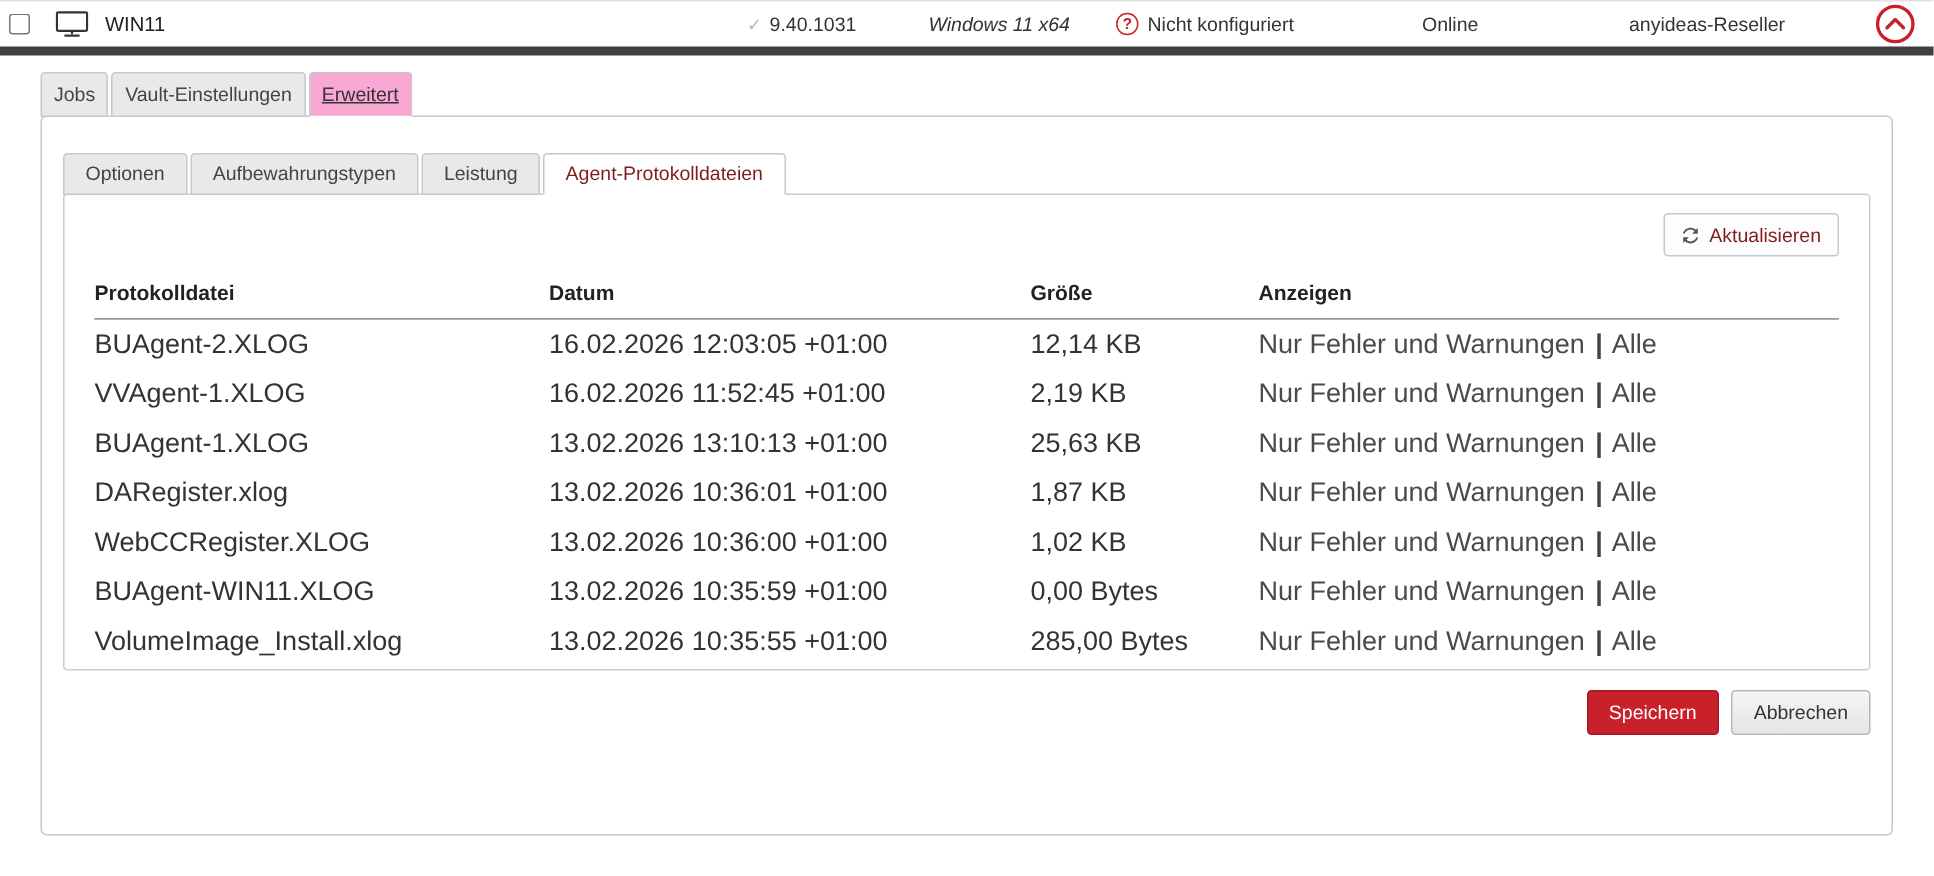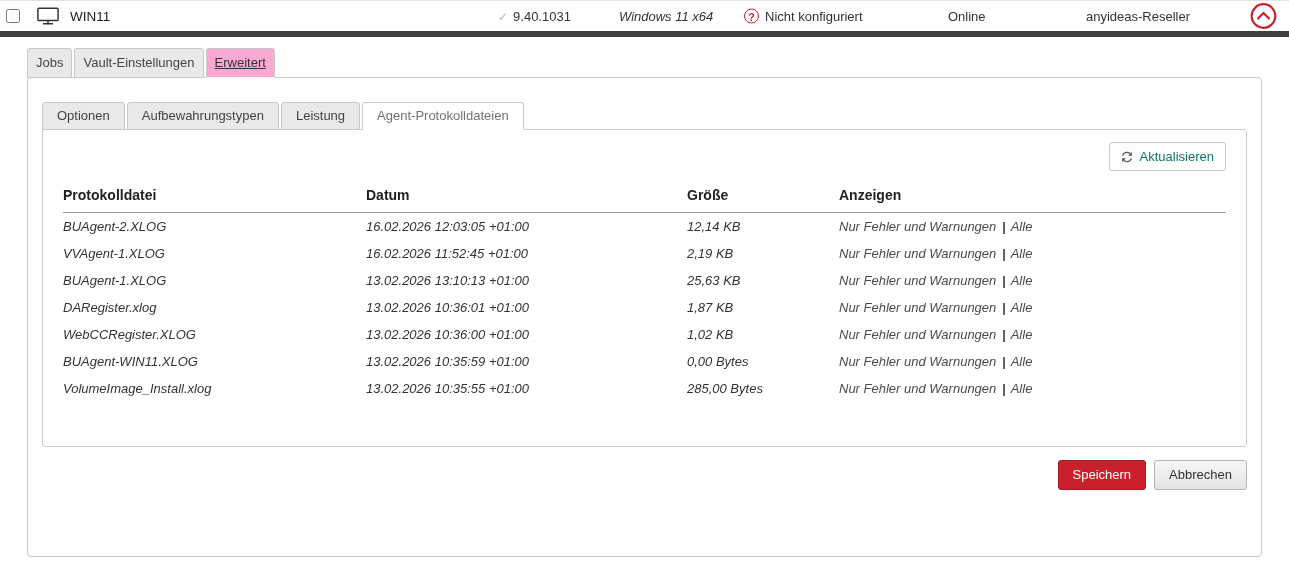--- a/index.html
+++ b/index.html
@@ -30,34 +30,34 @@
   .tab { padding: 7px 8px; background: #e9e9e9; border: 1px solid #c8c8c8; border-radius: 3px 3px 0 0;
          margin-bottom: -1px; color: #444; cursor: pointer; line-height: 14px; }
   .tab.active { background: #f9a8d4; border-bottom-color: #fff; color: #333; text-decoration: underline; }
 
   .outer-panel { border: 1px solid #c8c8c8; border-radius: 4px; background: #fff; height: 480px;
                  padding: 24px 14px 0 14px; position: relative; }
 
   .subtabbar { display: flex; gap: 2px; position: relative; z-index: 2; }
   .subtab { padding: 6px 14px; background: #e9e9e9; border: 1px solid #c8c8c8; border-radius: 3px 3px 0 0;
             margin-bottom: -1px; color: #444; cursor: pointer; line-height: 14px; }
-  .subtab.active { background: #fff; border-bottom-color: #fff; color: #737373; }
+  .subtab.active { background: #fff; border-bottom-color: #fff; color: #7f1d1d; }
 
   .inner-panel { border: 1px solid #ccc; border-radius: 3px; background: #fff; height: 318px; padding: 12px 20px; }
 
   .refresh-row { display: flex; justify-content: flex-end; }
   .btn-refresh { display: inline-flex; align-items: center; gap: 7px; padding: 6px 11px; background: #fdfdfd;
-                 border: 1px solid #c8c8c8; border-radius: 3px; color: #0f766e; font-size: 13px; cursor: pointer;
+                 border: 1px solid #c8c8c8; border-radius: 3px; color: #7f1d1d; font-size: 13px; cursor: pointer;
                  font-family: "Liberation Sans", sans-serif; }
   .btn-refresh svg { display: block; }
 
   table.log-table { border-collapse: collapse; width: 100%; margin-top: 8px; table-layout: fixed; }
   .log-table thead th { text-align: left; font-weight: 700; padding: 8px 0 9px 0; border-bottom: 1px solid #9a9a9a;
                         font-size: 14px; color: #222; }
-  .log-table tbody td { padding: 6px 0; font-size: 13px; color: #333; overflow: hidden; white-space: nowrap; font-style: italic; }
+  .log-table tbody td { padding: 6px 0; font-size: 18px; color: #333; overflow: hidden; white-space: nowrap; }
   .view-link { color: #4a4a4a; cursor: pointer; }
   .view-sep { color: #444; font-weight: 700; margin: 0 2px; }
 
   .footer-buttons { display: flex; justify-content: flex-end; gap: 8px; margin-top: 13px; }
   .btn { border-radius: 3px; padding: 7px 14px; font-size: 13px; cursor: pointer; line-height: 14px;
          font-family: "Liberation Sans", sans-serif; }
   .btn-save { background: var(--accent, #c9202b); color: #fff; border: 1px solid #a81a23; }
   .btn-cancel { background: linear-gradient(#f6f6f6, #e4e4e4); border: 1px solid #b5b5b5; color: #333; }
 </style>
 </head>

